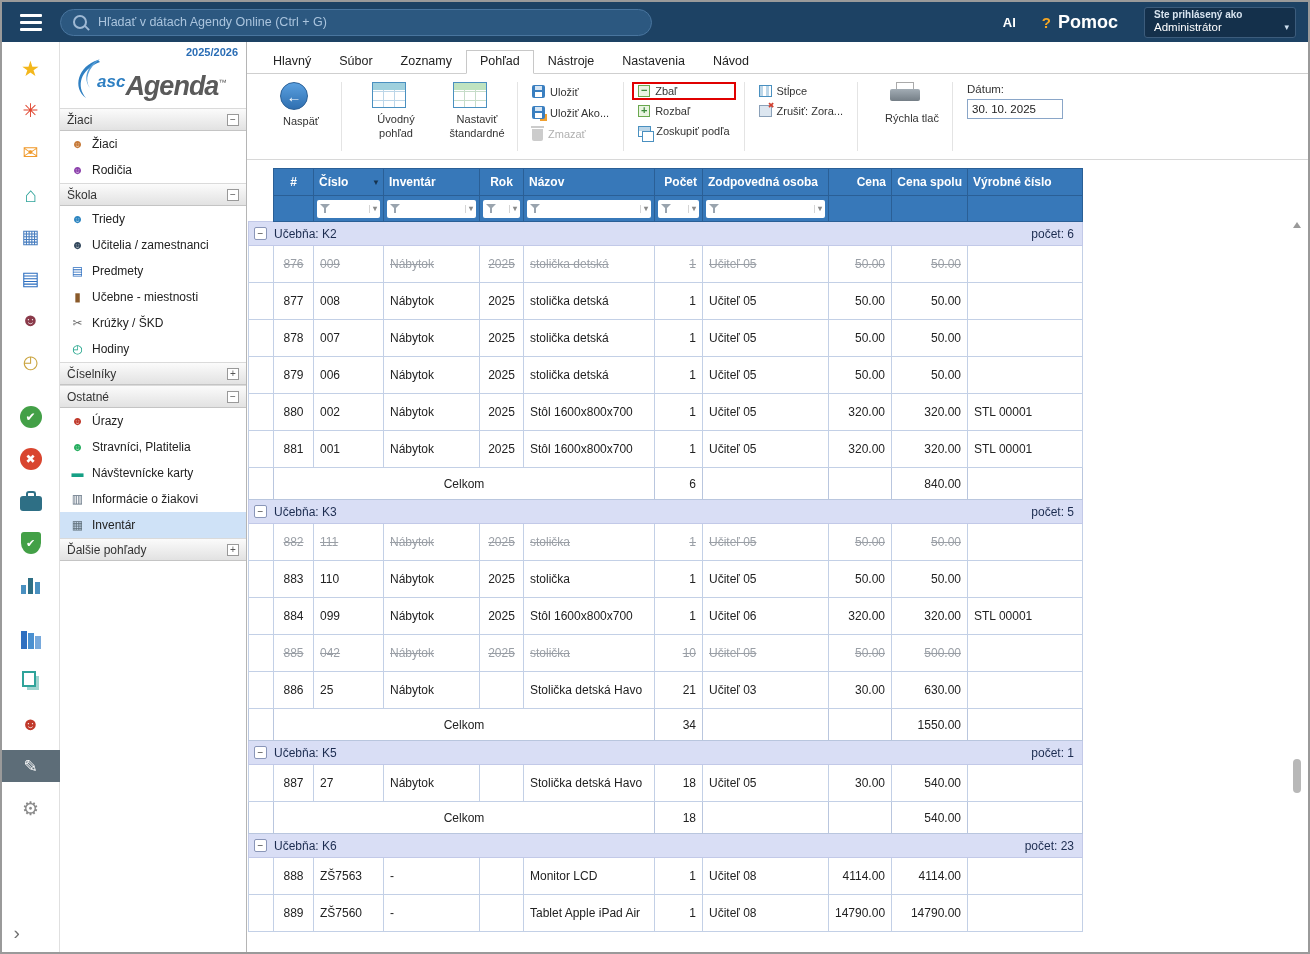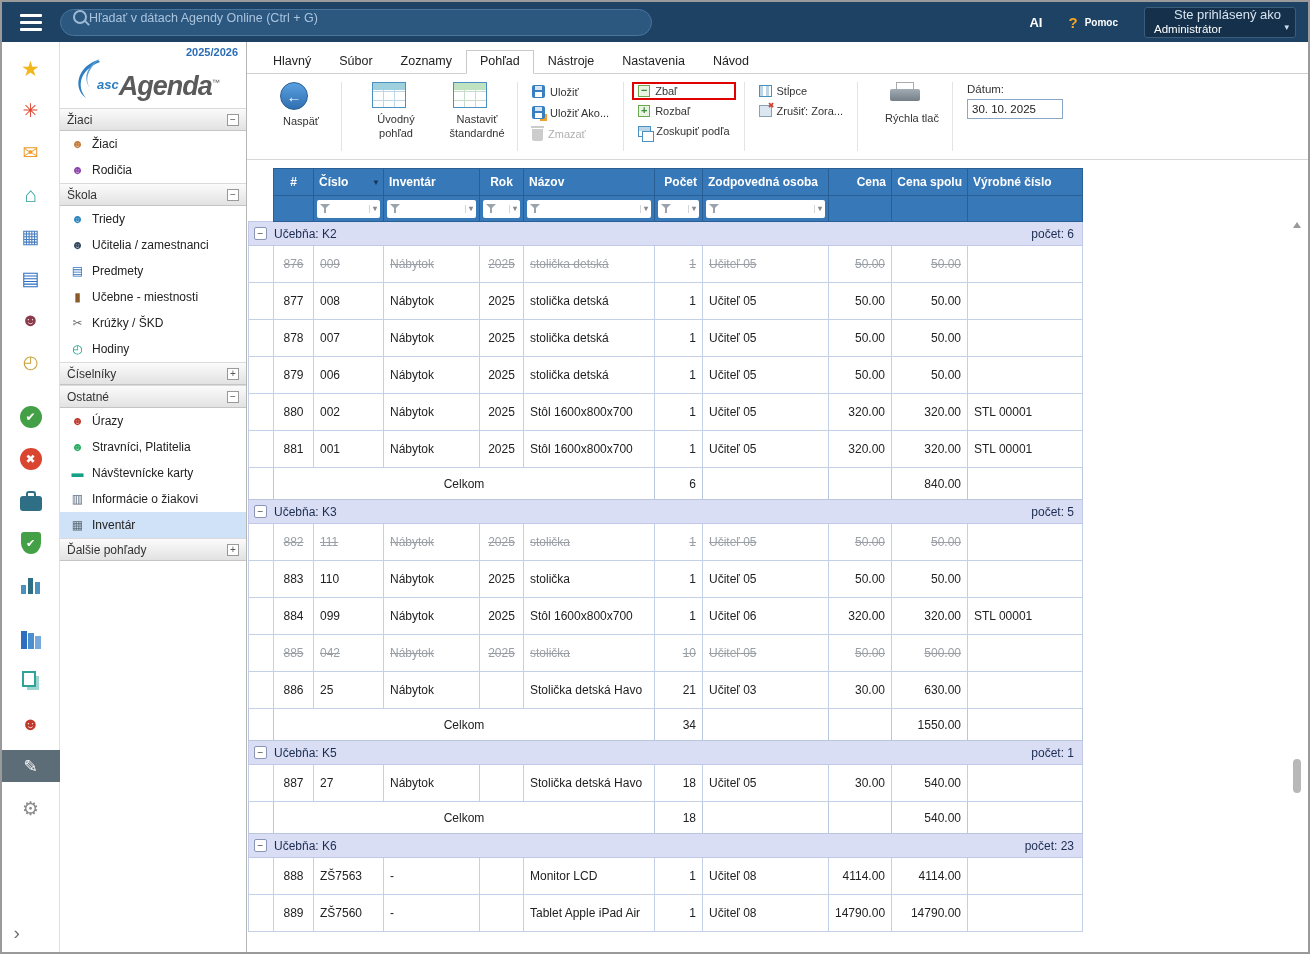--- a/index.html
+++ b/index.html
@@ -3,32 +3,32 @@
 <meta charset="utf-8">
 <style>
   html,body{margin:0;padding:0;background:#fff;}
   .window{width:1310px;height:954px;border:2px solid #9a9a9a;box-sizing:border-box;overflow:hidden;
           font-family:"Liberation Sans",sans-serif;background:#fff;position:relative;}
 
   
   .topbar{height:40px;background:#1d4264;display:flex;align-items:center;}
   .hamburger{width:58px;height:40px;display:flex;flex-direction:column;justify-content:center;align-items:center;gap:4px;cursor:pointer;flex:none;}
   .hamburger i{display:block;width:22px;height:3px;background:#fff;border-radius:1px;}
-  .search{width:592px;height:27px;background:#2c5880;border:1px solid #49759e;border-radius:14px;display:flex;align-items:flex-start;padding:0 12px;box-sizing:border-box;}
+  .search{width:592px;height:27px;background:#2c5880;border:1px solid #49759e;border-radius:14px;display:flex;align-items:center;padding:0 12px;gap:9px;box-sizing:border-box;}
   .mag{width:10px;height:10px;border:2px solid #9fb9d4;border-radius:50%;position:relative;flex:none;}
   .mag::after{content:"";position:absolute;width:6px;height:2px;background:#9fb9d4;transform:rotate(45deg);right:-5px;bottom:-2px;}
   .search input{flex:1;background:transparent;border:none;outline:none;color:#aac4dd;font-size:12.5px;font-family:inherit;}
   .search input::placeholder{color:#aac4dd;}
   .topbar-right{margin-left:auto;display:flex;align-items:center;gap:26px;padding-right:12px;}
   .ai-btn{color:#fff;font-weight:bold;font-size:13px;cursor:pointer;}
   .help{display:flex;align-items:center;gap:7px;cursor:pointer;}
   .help .q{color:#f5a623;font-weight:bold;font-size:15px;}
-  .help .t{color:#fff;font-weight:bold;font-size:10px;}
+  .help .t{color:#fff;font-weight:bold;font-size:18px;}
   .userbox{width:152px;height:31px;background:#14304b;border:1px solid #3c5c7c;border-radius:3px;padding:2px 9px;display:flex;flex-direction:column;justify-content:center;position:relative;cursor:pointer;box-sizing:border-box;}
-  .ub1{font-size:13px;color:#d8e4f0;font-weight:normal;line-height:1.2;margin-left:20px;}
+  .ub1{font-size:10px;color:#d8e4f0;font-weight:bold;line-height:1.2;}
   .ub2{font-size:11.5px;color:#fff;line-height:1.2;}
   .ub-caret{position:absolute;right:6px;bottom:5px;font-size:9px;color:#cfe0f0;}
 
   
   .body{display:flex;height:910px;}
 
   
   .rail{width:58px;border-right:1px solid #e0e0e0;display:flex;flex-direction:column;align-items:center;padding-top:10px;box-sizing:border-box;flex:none;background:#fff;}
   .rail-btn{width:58px;height:32px;display:flex;align-items:center;justify-content:center;margin-bottom:10px;cursor:pointer;flex:none;}
   .rail-btn.gap{margin-top:13px;}
@@ -54,21 +54,21 @@
   .ri-copy{width:14px;height:16px;border:2px solid #2fa39a;background:#fff;box-shadow:4px 4px 0 -1px #9fd4cf;box-sizing:border-box;margin:-2px 4px 4px 0;}
   .ri-people{color:#c0392b;font-size:18px;}
   .ri-pen{color:#fff;font-size:17px;}
   .ri-gear{color:#8a8a8a;font-size:19px;}
   .ri-chevron{color:#707070;font-size:19px;}
 
   
   .sidebar{width:187px;border-right:1px solid #b5b5b5;box-sizing:border-box;display:flex;flex-direction:column;background:#fff;flex:none;}
   .year{text-align:right;color:#2a6db5;font-size:11px;font-weight:bold;padding:4px 8px 0;}
   .logo{display:flex;align-items:flex-end;padding:0 8px 8px 10px;}
-  .logo-asc{color:#2e7fc2;font-style:italic;font-size:13px;font-weight:bold;margin:0 0 8px -7px;}
+  .logo-asc{color:#2e7fc2;font-style:italic;font-size:17px;font-weight:bold;margin:0 0 8px -7px;}
   .logo-name{color:#5a5a5a;font-size:27px;font-weight:bold;font-style:italic;letter-spacing:-1px;line-height:1;}
   .logo-tm{font-size:8px;color:#5a5a5a;margin-bottom:13px;}
   .sec-header{height:21px;background:linear-gradient(#fbfbfb,#e2e2e2);border-top:1px solid #dadada;border-bottom:1px solid #c4c4c4;display:flex;align-items:center;padding:0 7px;cursor:pointer;flex:none;}
   .sec-label{font-size:12px;color:#333;}
   .sec-toggle{margin-left:auto;width:12px;height:12px;border:1px solid #999;background:#fff;font-size:10px;line-height:10px;text-align:center;color:#555;box-sizing:border-box;}
   .menu-item{height:26px;display:flex;align-items:center;gap:7px;padding-left:10px;font-size:12px;color:#222;cursor:pointer;flex:none;}
   .menu-item.selected{background:#cfe2f7;}
   .si{width:15px;text-align:center;font-size:12px;flex:none;}
   .si-student{color:#c77b3a;}.si-parents{color:#8e44ad;}.si-class{color:#2e86c1;}.si-teacher{color:#34495e;}
   .si-subject{color:#2e6fc0;}.si-room{color:#8a5a2a;}.si-club{color:#666;}.si-hours{color:#16a085;}

